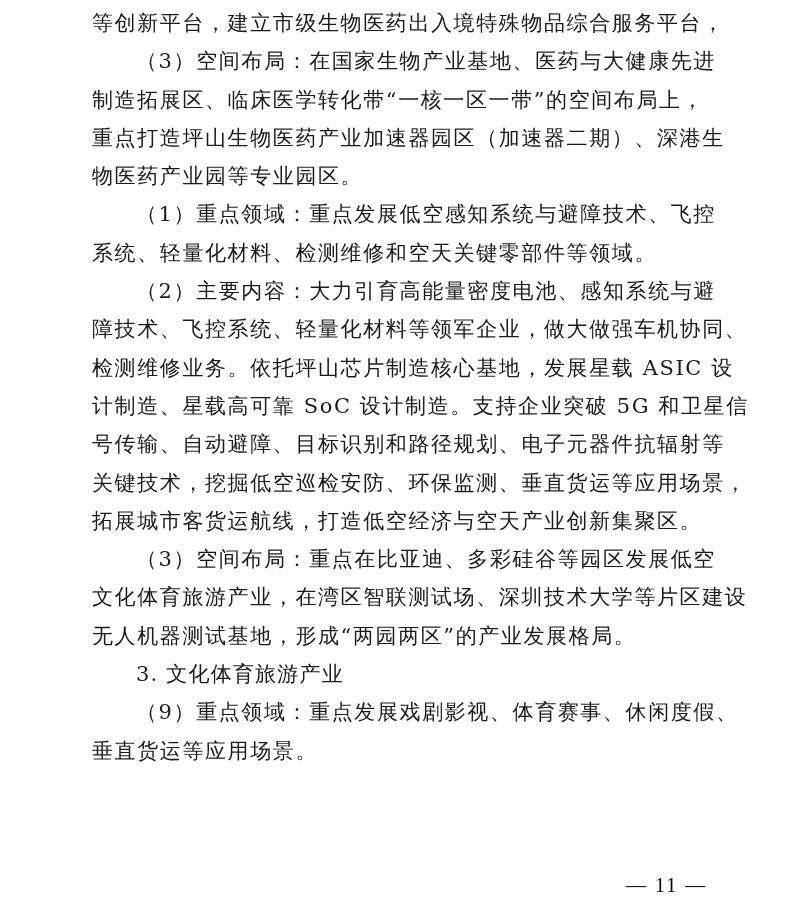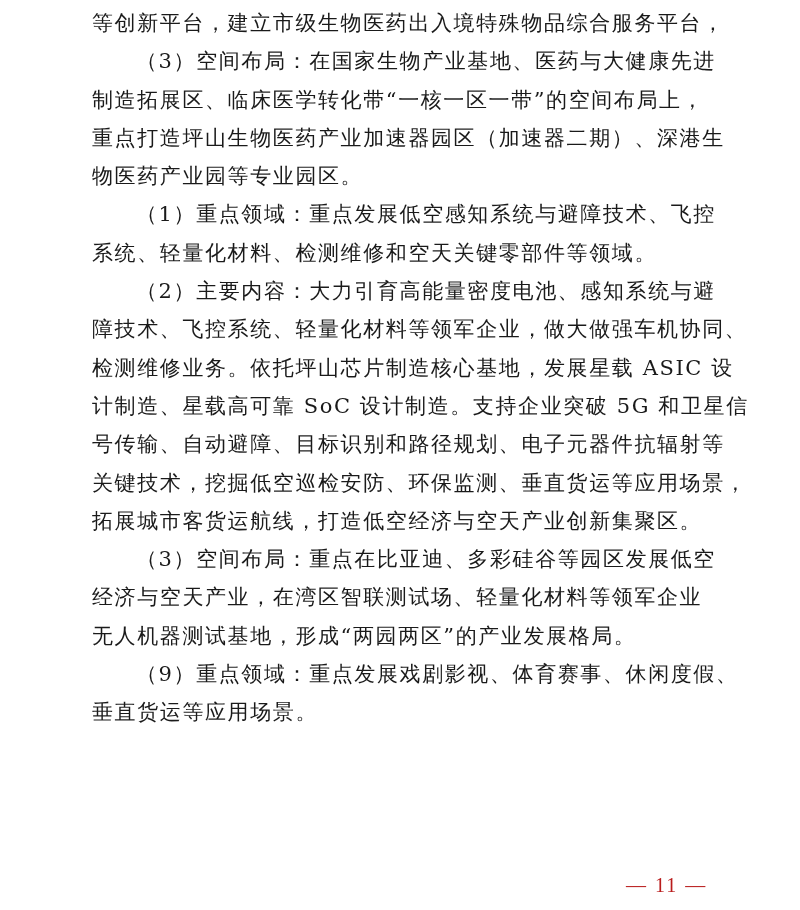--- a/index.html
+++ b/index.html
@@ -34,21 +34,21 @@
     }
     .heading {
       letter-spacing: 1.2px;
     }
     .page-number {
       position: absolute;
       left: 626px;
       top: 874px;
       font-size: 20px;
       letter-spacing: 2px;
-      color: #b91c1c;
+      color: #000000;
       font-family: "Liberation Serif", "DejaVu Serif", serif;
     }
   </style>
 </head>
 <body>
 
 <div class="page">
   <div class="line">等创新平台，建立市级生物医药出入境特殊物品综合服务平台，</div>
   <div class="line indent">（3）空间布局：在国家生物产业基地、医药与大健康先进</div>
   <div class="line">制造拓展区、临床医学转化带“一核一区一带”的空间布局上，</div>
@@ -57,19 +57,20 @@
   <div class="line indent">（1）重点领域：重点发展低空感知系统与避障技术、飞控</div>
   <div class="line">系统、轻量化材料、检测维修和空天关键零部件等领域。</div>
   <div class="line indent">（2）主要内容：大力引育高能量密度电池、感知系统与避</div>
   <div class="line">障技术、飞控系统、轻量化材料等领军企业，做大做强车机协同、</div>
   <div class="line">检测维修业务。依托坪山芯片制造核心基地，发展星载 ASIC 设</div>
   <div class="line">计制造、星载高可靠 SoC 设计制造。支持企业突破 5G 和卫星信</div>
   <div class="line">号传输、自动避障、目标识别和路径规划、电子元器件抗辐射等</div>
   <div class="line">关键技术，挖掘低空巡检安防、环保监测、垂直货运等应用场景，</div>
   <div class="line">拓展城市客货运航线，打造低空经济与空天产业创新集聚区。</div>
   <div class="line indent">（3）空间布局：重点在比亚迪、多彩硅谷等园区发展低空</div>
-  <div class="line">经济与空天产业，在湾区智联测试场、轻量化材料等领军企业</div>
+  <div class="line">文化体育旅游产业，在湾区智联测试场、深圳技术大学等片区建设</div>
   <div class="line">无人机器测试基地，形成“两园两区”的产业发展格局。</div>
+  <div class="line indent heading">3. 文化体育旅游产业</div>
   <div class="line indent">（9）重点领域：重点发展戏剧影视、体育赛事、休闲度假、</div>
   <div class="line">垂直货运等应用场景。</div>
 </div>
 
 <div class="page-number">— 11 —</div>
 
 </body></html>

